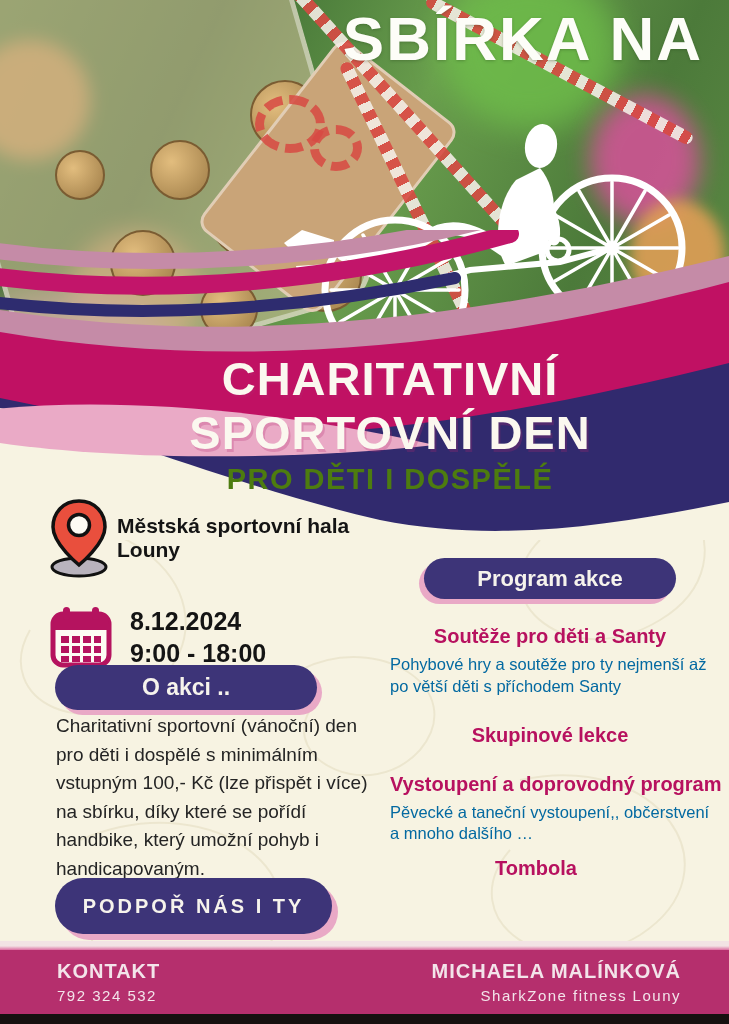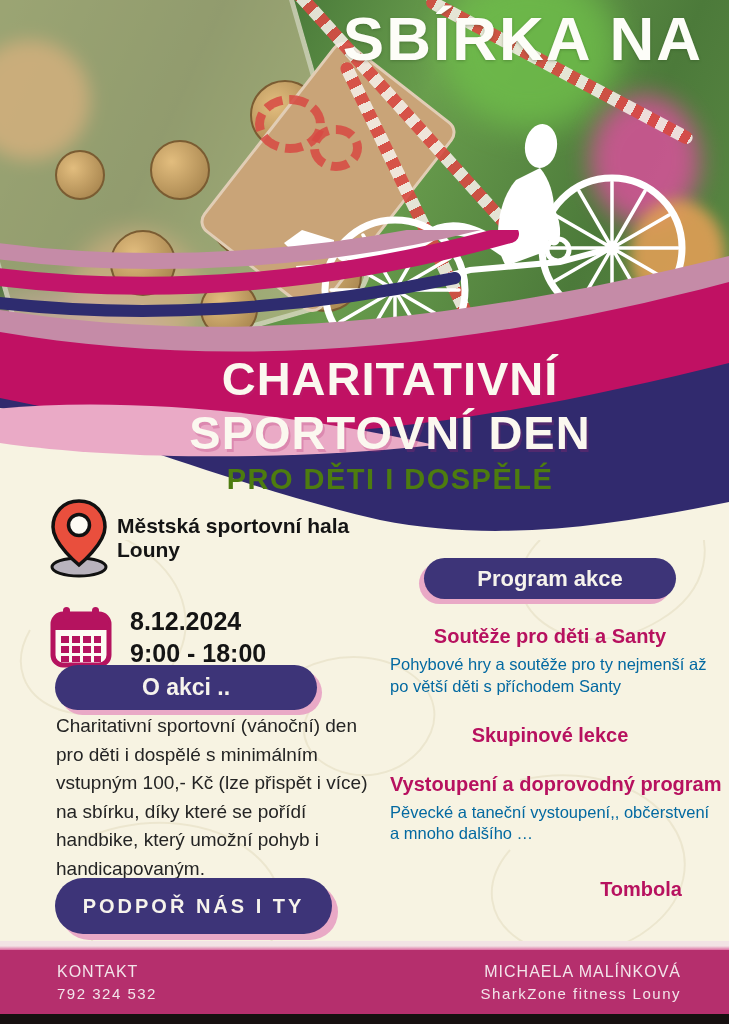--- a/index.html
+++ b/index.html
@@ -96,34 +96,34 @@
     border-radius:21px; box-shadow:-5px 5px 0 #e9a9c6;
   }
   .prog-title {
     margin-top:26px; text-align:center; white-space:nowrap;
     font-size:20px; font-weight:700; color:#b7115f;
   }
   .prog-desc {
     margin-top:6px; text-align:left;
     font-size:16.5px; color:#0369a1; line-height:1.32;
   }
-  .prog-title.tombola { text-align:right; padding-right:28px; margin-top:33px; }
+  .prog-title.tombola { text-align:center; padding-right:28px; margin-top:12px; }
 
   
   #footer-strip { position:absolute; left:0; top:941px; width:729px; height:9px;
     background:linear-gradient(#f2e3e4 55%,#dd6fa2); z-index:6; }
   #footer {
     position:absolute; left:0; top:950px; width:729px; height:64px;
     background:#b52f6d; color:#f3e4ea; z-index:6;
     display:flex; justify-content:space-between; align-items:center;
     padding:0 48px 0 57px;
   }
   #footer .left { text-align:left; }
   #footer .right { text-align:right; }
-  .footer-bold { font-size:16px; font-weight:400; letter-spacing:1px; }
+  .footer-bold { font-size:20px; font-weight:700; letter-spacing:1px; }
   .footer-sub { font-size:15px; letter-spacing:1.5px; margin-top:4px; }
   #footer-black { position:absolute; left:0; top:1014px; width:729px; height:10px; background:#16100f; z-index:6; }
 
   
   #bg-pattern { position:absolute; left:0; top:420px; z-index:0; opacity:.8; }
 </style>
 </head>
 <body>
 
 <div id="poster">

